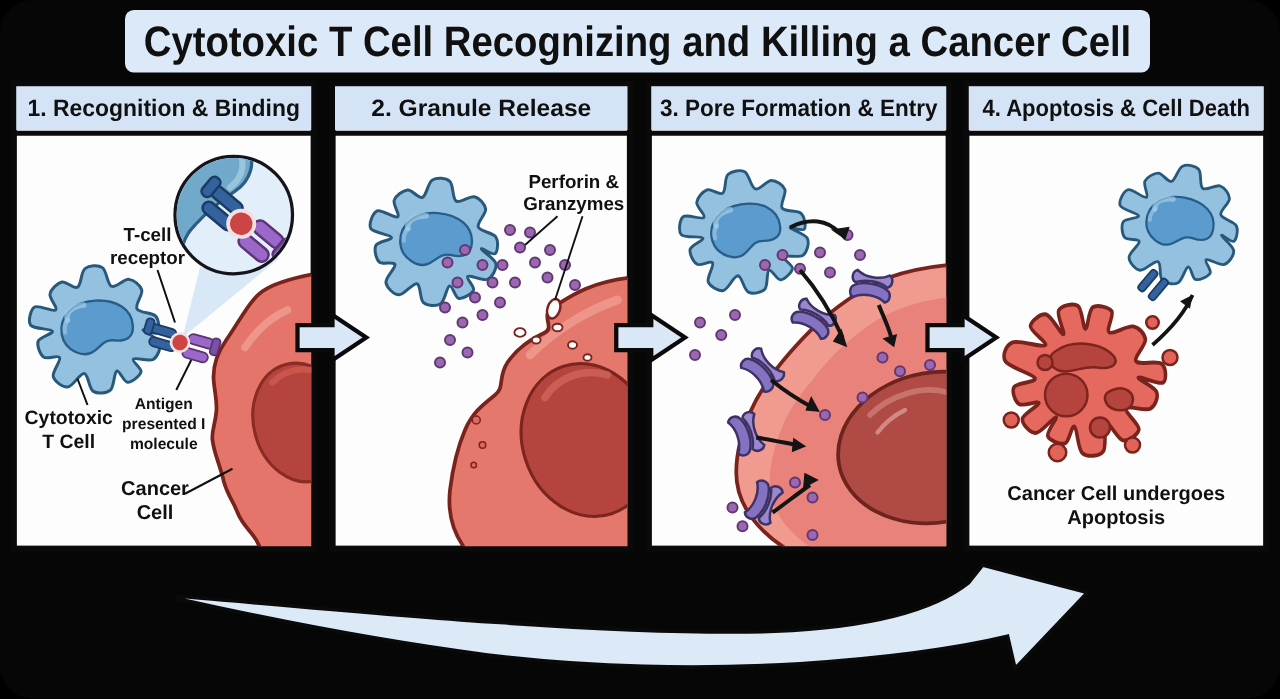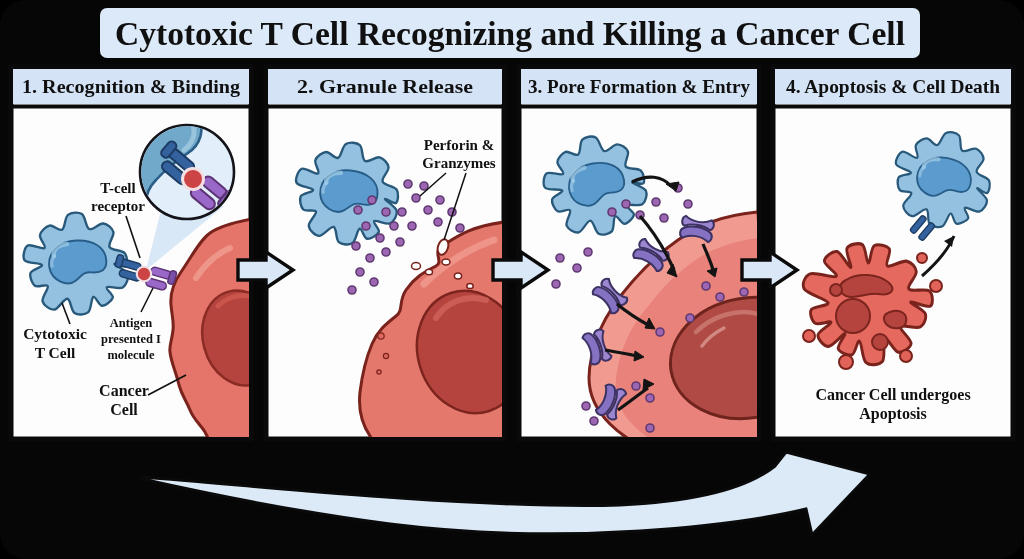--- a/index.html
+++ b/index.html
@@ -1,17 +1,17 @@
 <!DOCTYPE html>
 <html><head>
 <meta charset="utf-8">
 <style>
   html,body{margin:0;padding:0;background:#000;}
   #stage{position:relative;width:1024px;height:559px;background:#060606;overflow:hidden;
-         font-family:Liberation Serif, serif;border-radius:26px;}
+         font-family:Liberation Sans, sans-serif;border-radius:26px;}
   svg{display:block;}
 </style>
 </head>
 <body>
 <div id="stage">
 <svg width="1024" height="559" viewBox="0 0 1024 559">
 <defs>
 
   <path id="tbody" d="M 36.4 0.0 C 36.7 1.3 48.1 6.2 49.6 10.0 C 51.0 13.9 48.3 21.1 44.8 23.4 C 41.4 25.6 30.5 21.6 28.8 23.3 C 27.1 25.0 35.5 30.4 34.8 33.5 C 34.0 36.6 27.4 41.9 24.1 41.8 C 20.9 41.7 17.7 31.9 15.4 32.9 C 13.1 34.0 13.4 45.4 10.3 48.1 C 7.1 50.8 0.0 51.3 -3.4 49.1 C -6.9 46.9 -7.3 35.4 -10.6 34.8 C -14.0 34.3 -19.6 45.2 -23.7 45.6 C -27.9 46.1 -34.3 41.2 -35.4 37.3 C -36.5 33.4 -29.0 24.6 -30.3 22.0 C -31.6 19.5 -40.3 23.9 -43.1 21.7 C -46.0 19.6 -48.6 12.4 -47.5 9.0 C -46.3 5.5 -35.1 3.0 -36.1 0.9 C -37.1 -1.2 -51.0 -0.6 -53.4 -3.8 C -55.8 -7.0 -53.6 -16.3 -50.3 -18.4 C -47.0 -20.4 -35.5 -14.2 -33.5 -16.0 C -31.4 -17.8 -38.9 -25.3 -38.0 -29.0 C -37.2 -32.7 -32.2 -37.5 -28.5 -38.4 C -24.9 -39.2 -19.0 -32.5 -15.9 -34.3 C -12.8 -36.1 -13.4 -46.5 -10.0 -49.1 C -6.7 -51.7 0.4 -52.3 3.9 -49.9 C 7.4 -47.6 7.7 -36.6 11.2 -35.0 C 14.8 -33.4 21.1 -41.0 25.2 -40.5 C 29.2 -40.0 34.3 -36.0 35.4 -32.0 C 36.5 -28.1 29.7 -20.4 31.6 -16.9 C 33.5 -13.4 43.9 -14.2 46.6 -11.0 C 49.4 -7.8 49.6 0.4 47.9 2.3 C 46.2 4.1 36.1 -1.3 36.4 0.0 Z"></path>
 

